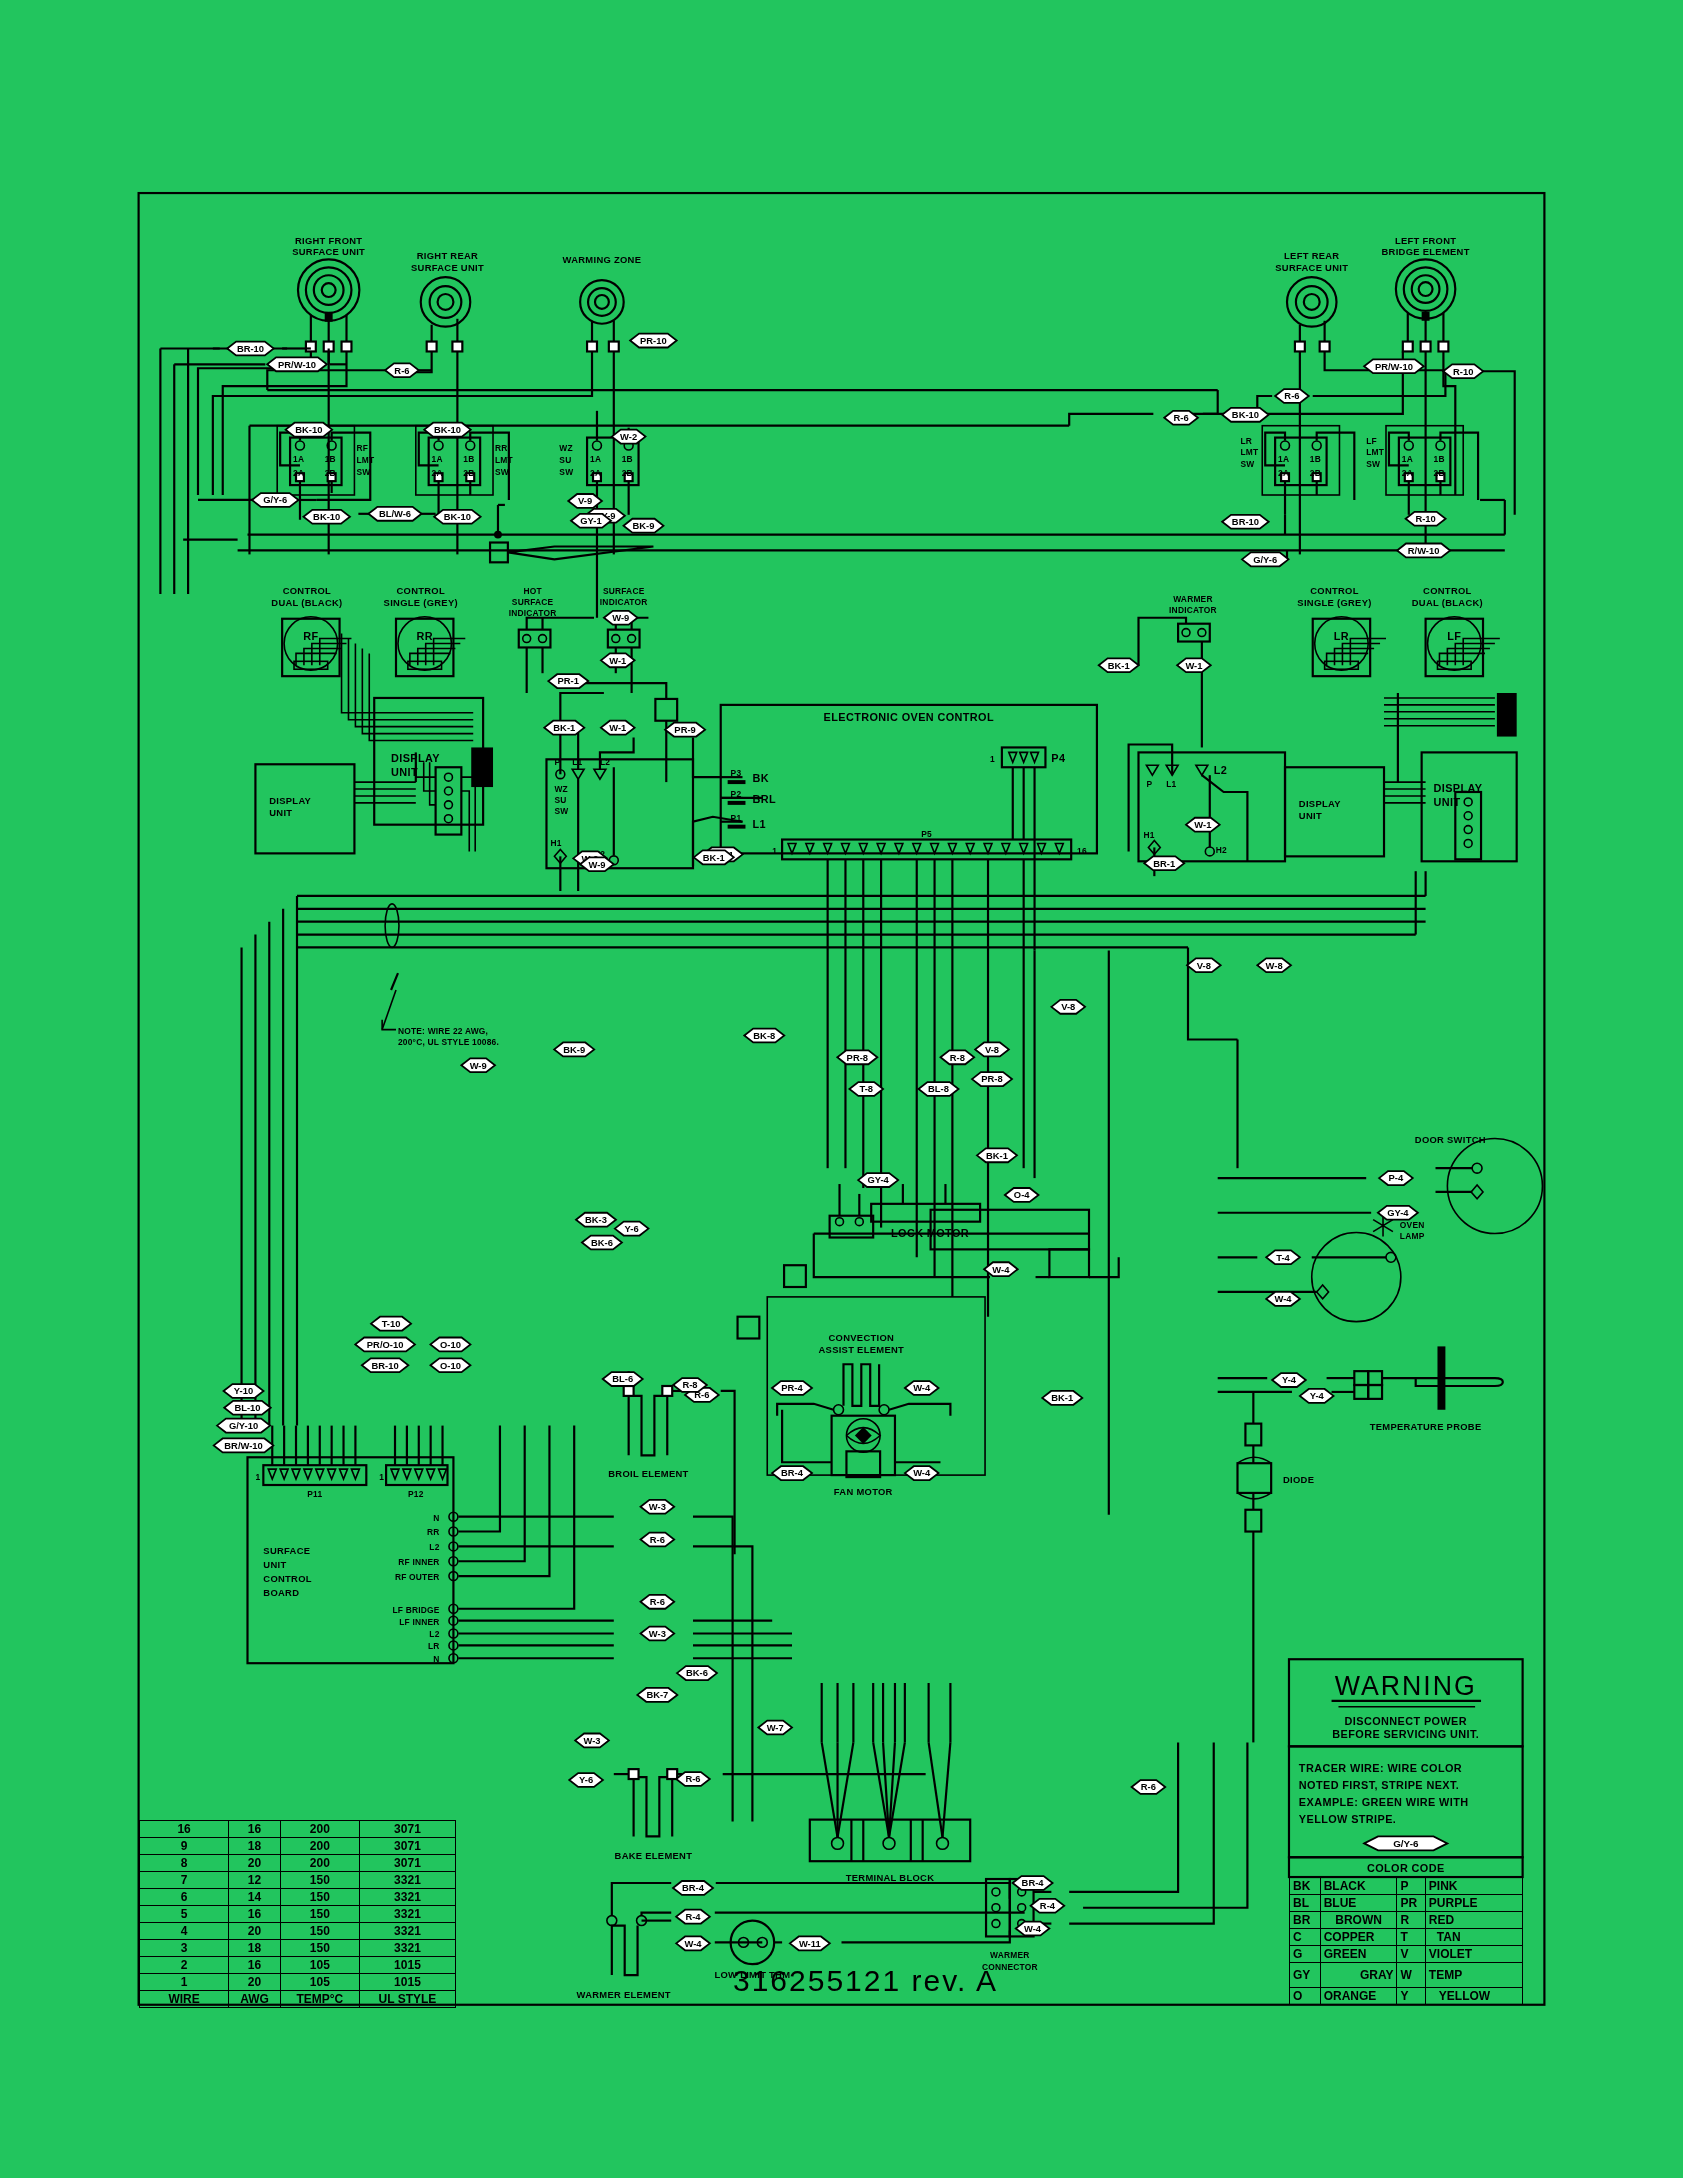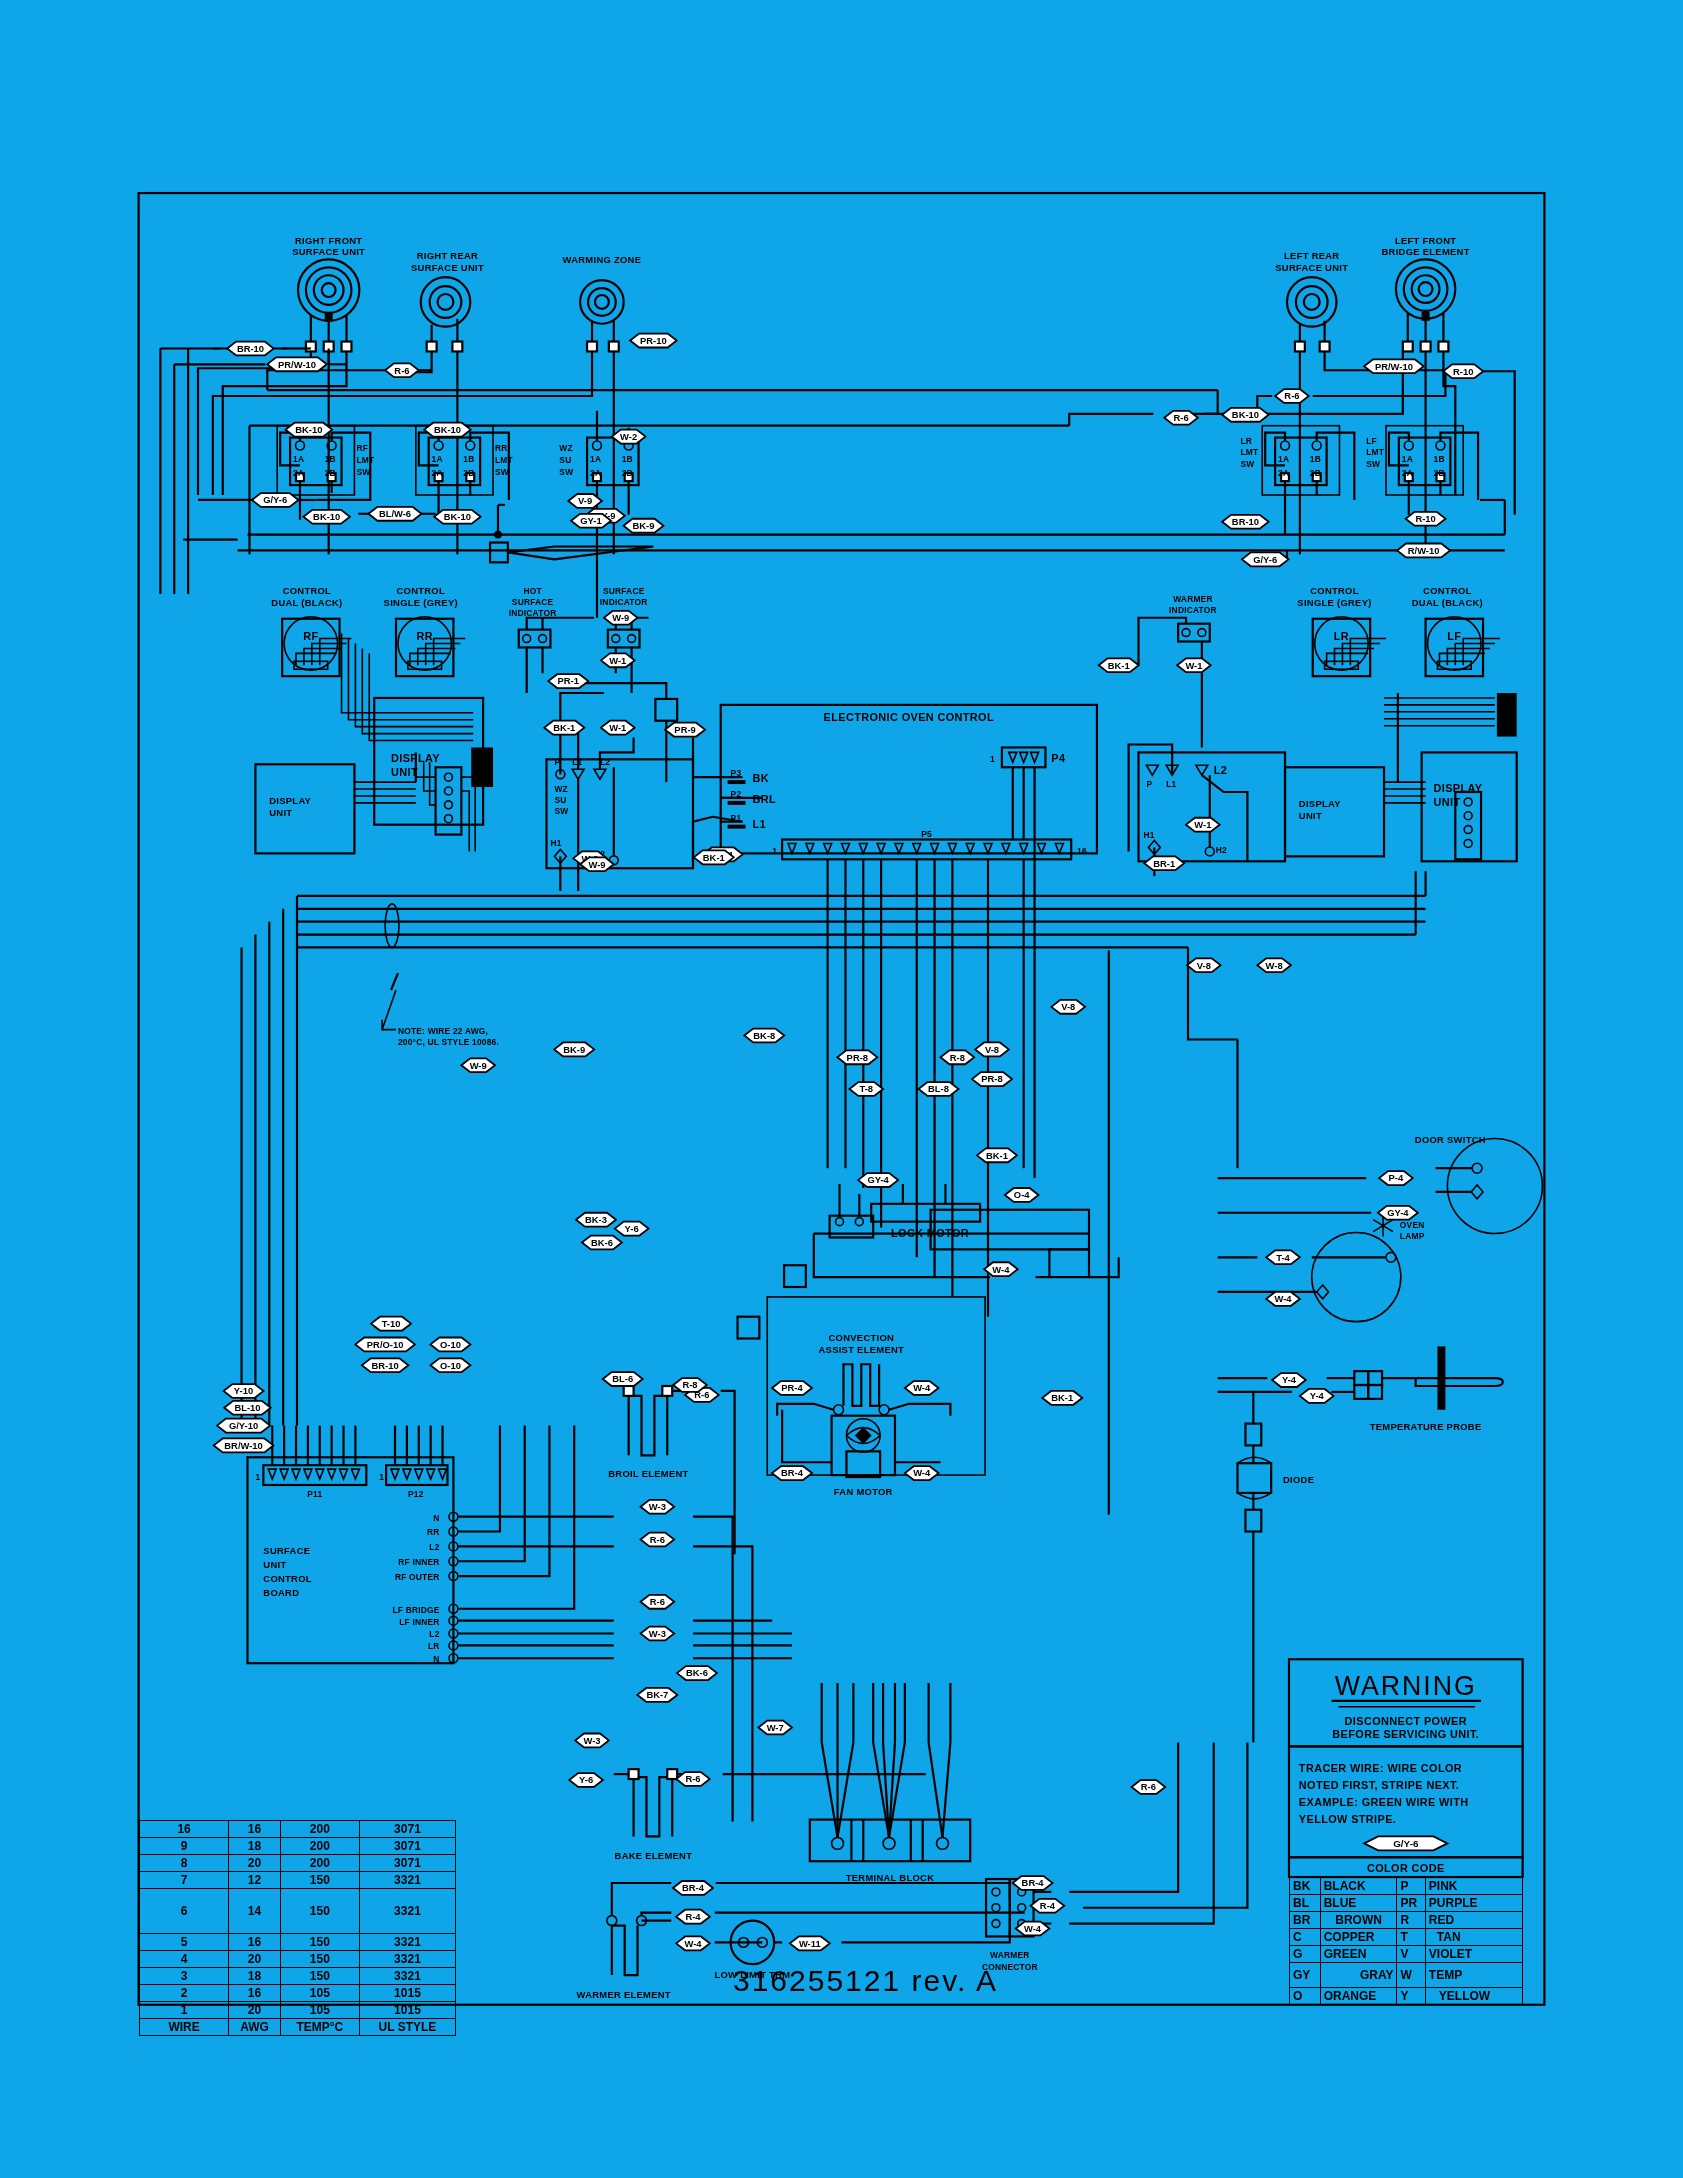--- a/index.html
+++ b/index.html
@@ -1,17 +1,17 @@
 <!DOCTYPE html>
 <html><head>
 <meta charset="utf-8">
 <style>
   html,body{margin:0;padding:0;background:#ffffff;}
   body{width:1683px;height:2178px;font-family:"Liberation Sans",sans-serif;}
-  #sheet{position:relative;width:1683px;height:2178px;overflow:hidden;background:#0ea5e9;}
+  #sheet{position:relative;width:1683px;height:2178px;overflow:hidden;background:#22c55e;}
   svg#diagram{position:absolute;left:0;top:0;width:1683px;height:2178px;}
   text{font-family:"Liberation Sans",sans-serif;font-weight:bold;fill:#000;}
   .lbl{font-size:11px;letter-spacing:.4px;}
   .lbl9{font-size:9.5px;letter-spacing:.3px;}
   .lbl8{font-size:8.5px;letter-spacing:.2px;}
   .wire{stroke:#000;stroke-width:2.2;fill:none;}
   .wthin{stroke:#000;stroke-width:1.6;fill:none;}
   .box{stroke:#000;stroke-width:2.2;fill:none;}
   .boxf{stroke:#000;stroke-width:2.2;fill:#fff;}
   .tagout{stroke:#000;stroke-width:1.8;fill:#fff;}
@@ -908,21 +908,21 @@
             <td style="border: 1.8px solid rgb(0, 0, 0); padding: 1px 2px;">3071</td>
           </tr>
           <tr>
             <td style="border: 1.8px solid rgb(0, 0, 0); padding: 1px 2px;">7</td>
             <td style="border: 1.8px solid rgb(0, 0, 0); padding: 1px 2px;">12</td>
             <td style="border: 1.8px solid rgb(0, 0, 0); padding: 1px 2px;">150</td>
             <td style="border: 1.8px solid rgb(0, 0, 0); padding: 1px 2px;">3321</td>
           </tr>
           <tr>
             <td style="border: 1.8px solid rgb(0, 0, 0); padding: 1px 2px;">6</td>
-            <td style="border: 1.8px solid rgb(0, 0, 0); padding: 15px 2px;">14</td>
+            <td style="border: 1.8px solid rgb(0, 0, 0); padding: 1px 2px;">14</td>
             <td style="border: 1.8px solid rgb(0, 0, 0); padding: 1px 2px;">150</td>
             <td style="border: 1.8px solid rgb(0, 0, 0); padding: 1px 2px;">3321</td>
           </tr>
           <tr>
             <td style="border: 1.8px solid rgb(0, 0, 0); padding: 1px 2px;">5</td>
             <td style="border: 1.8px solid rgb(0, 0, 0); padding: 1px 2px;">16</td>
             <td style="border: 1.8px solid rgb(0, 0, 0); padding: 1px 2px;">150</td>
             <td style="border: 1.8px solid rgb(0, 0, 0); padding: 1px 2px;">3321</td>
           </tr>
           <tr>

